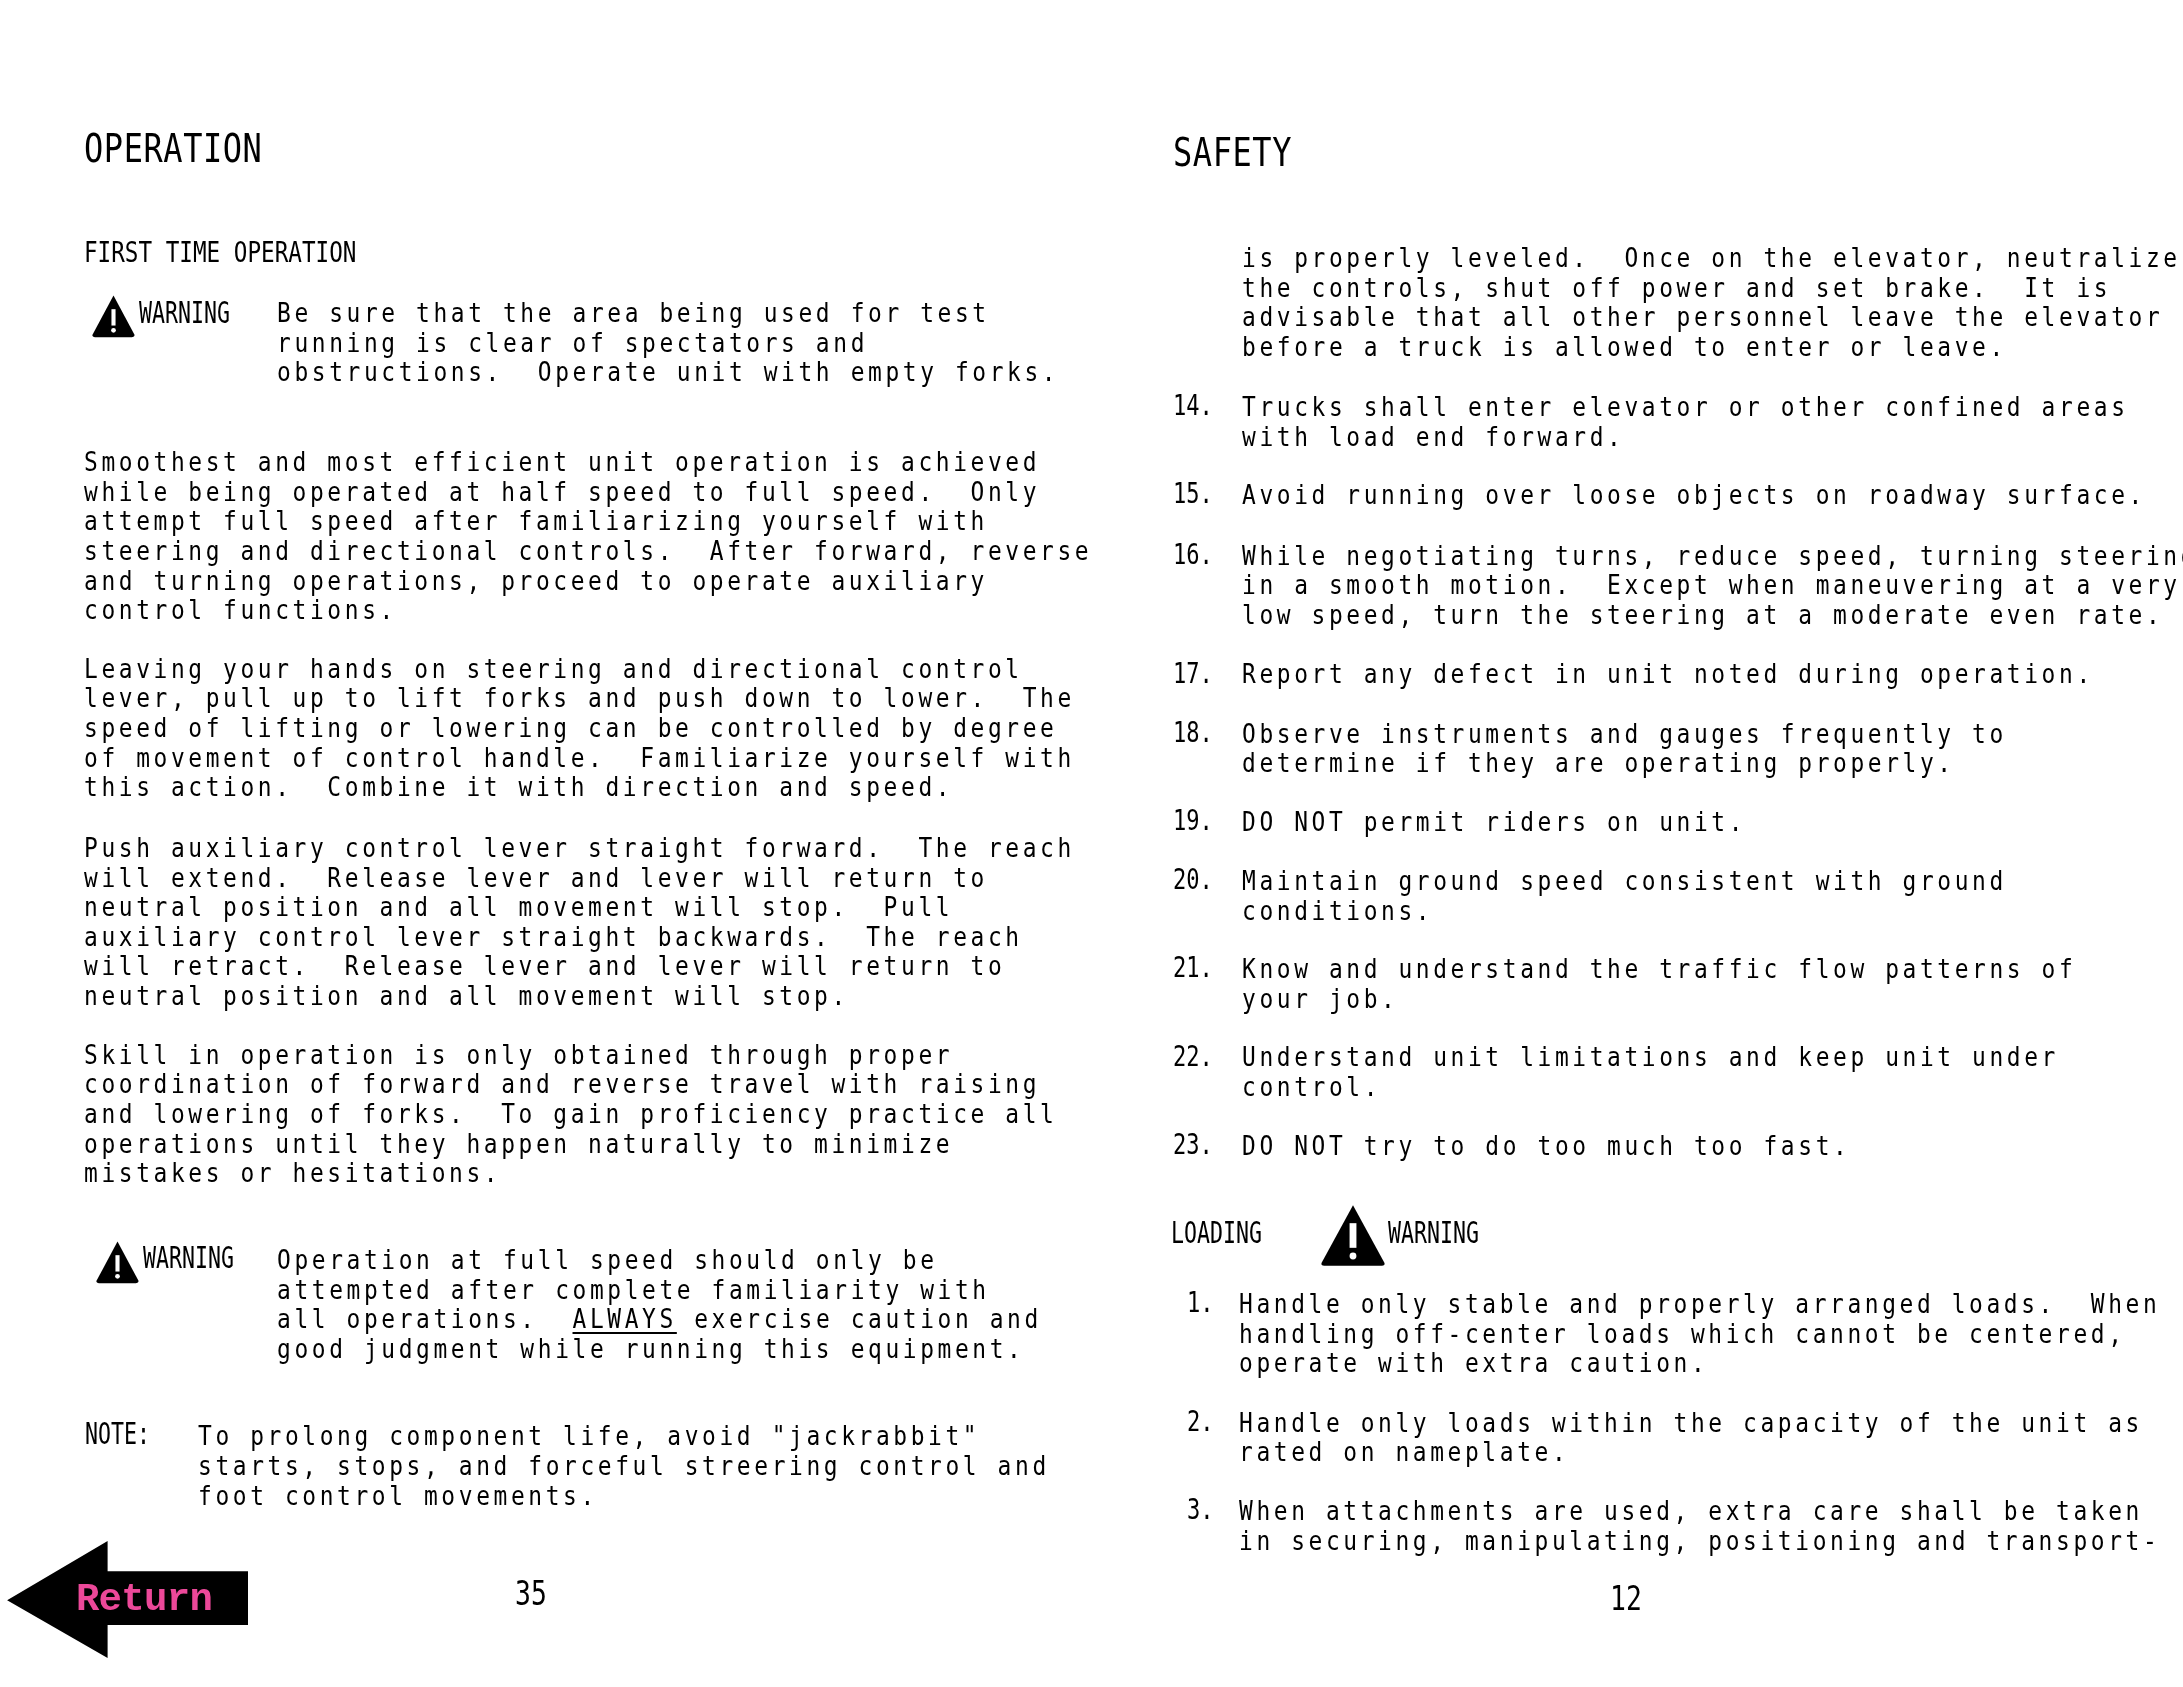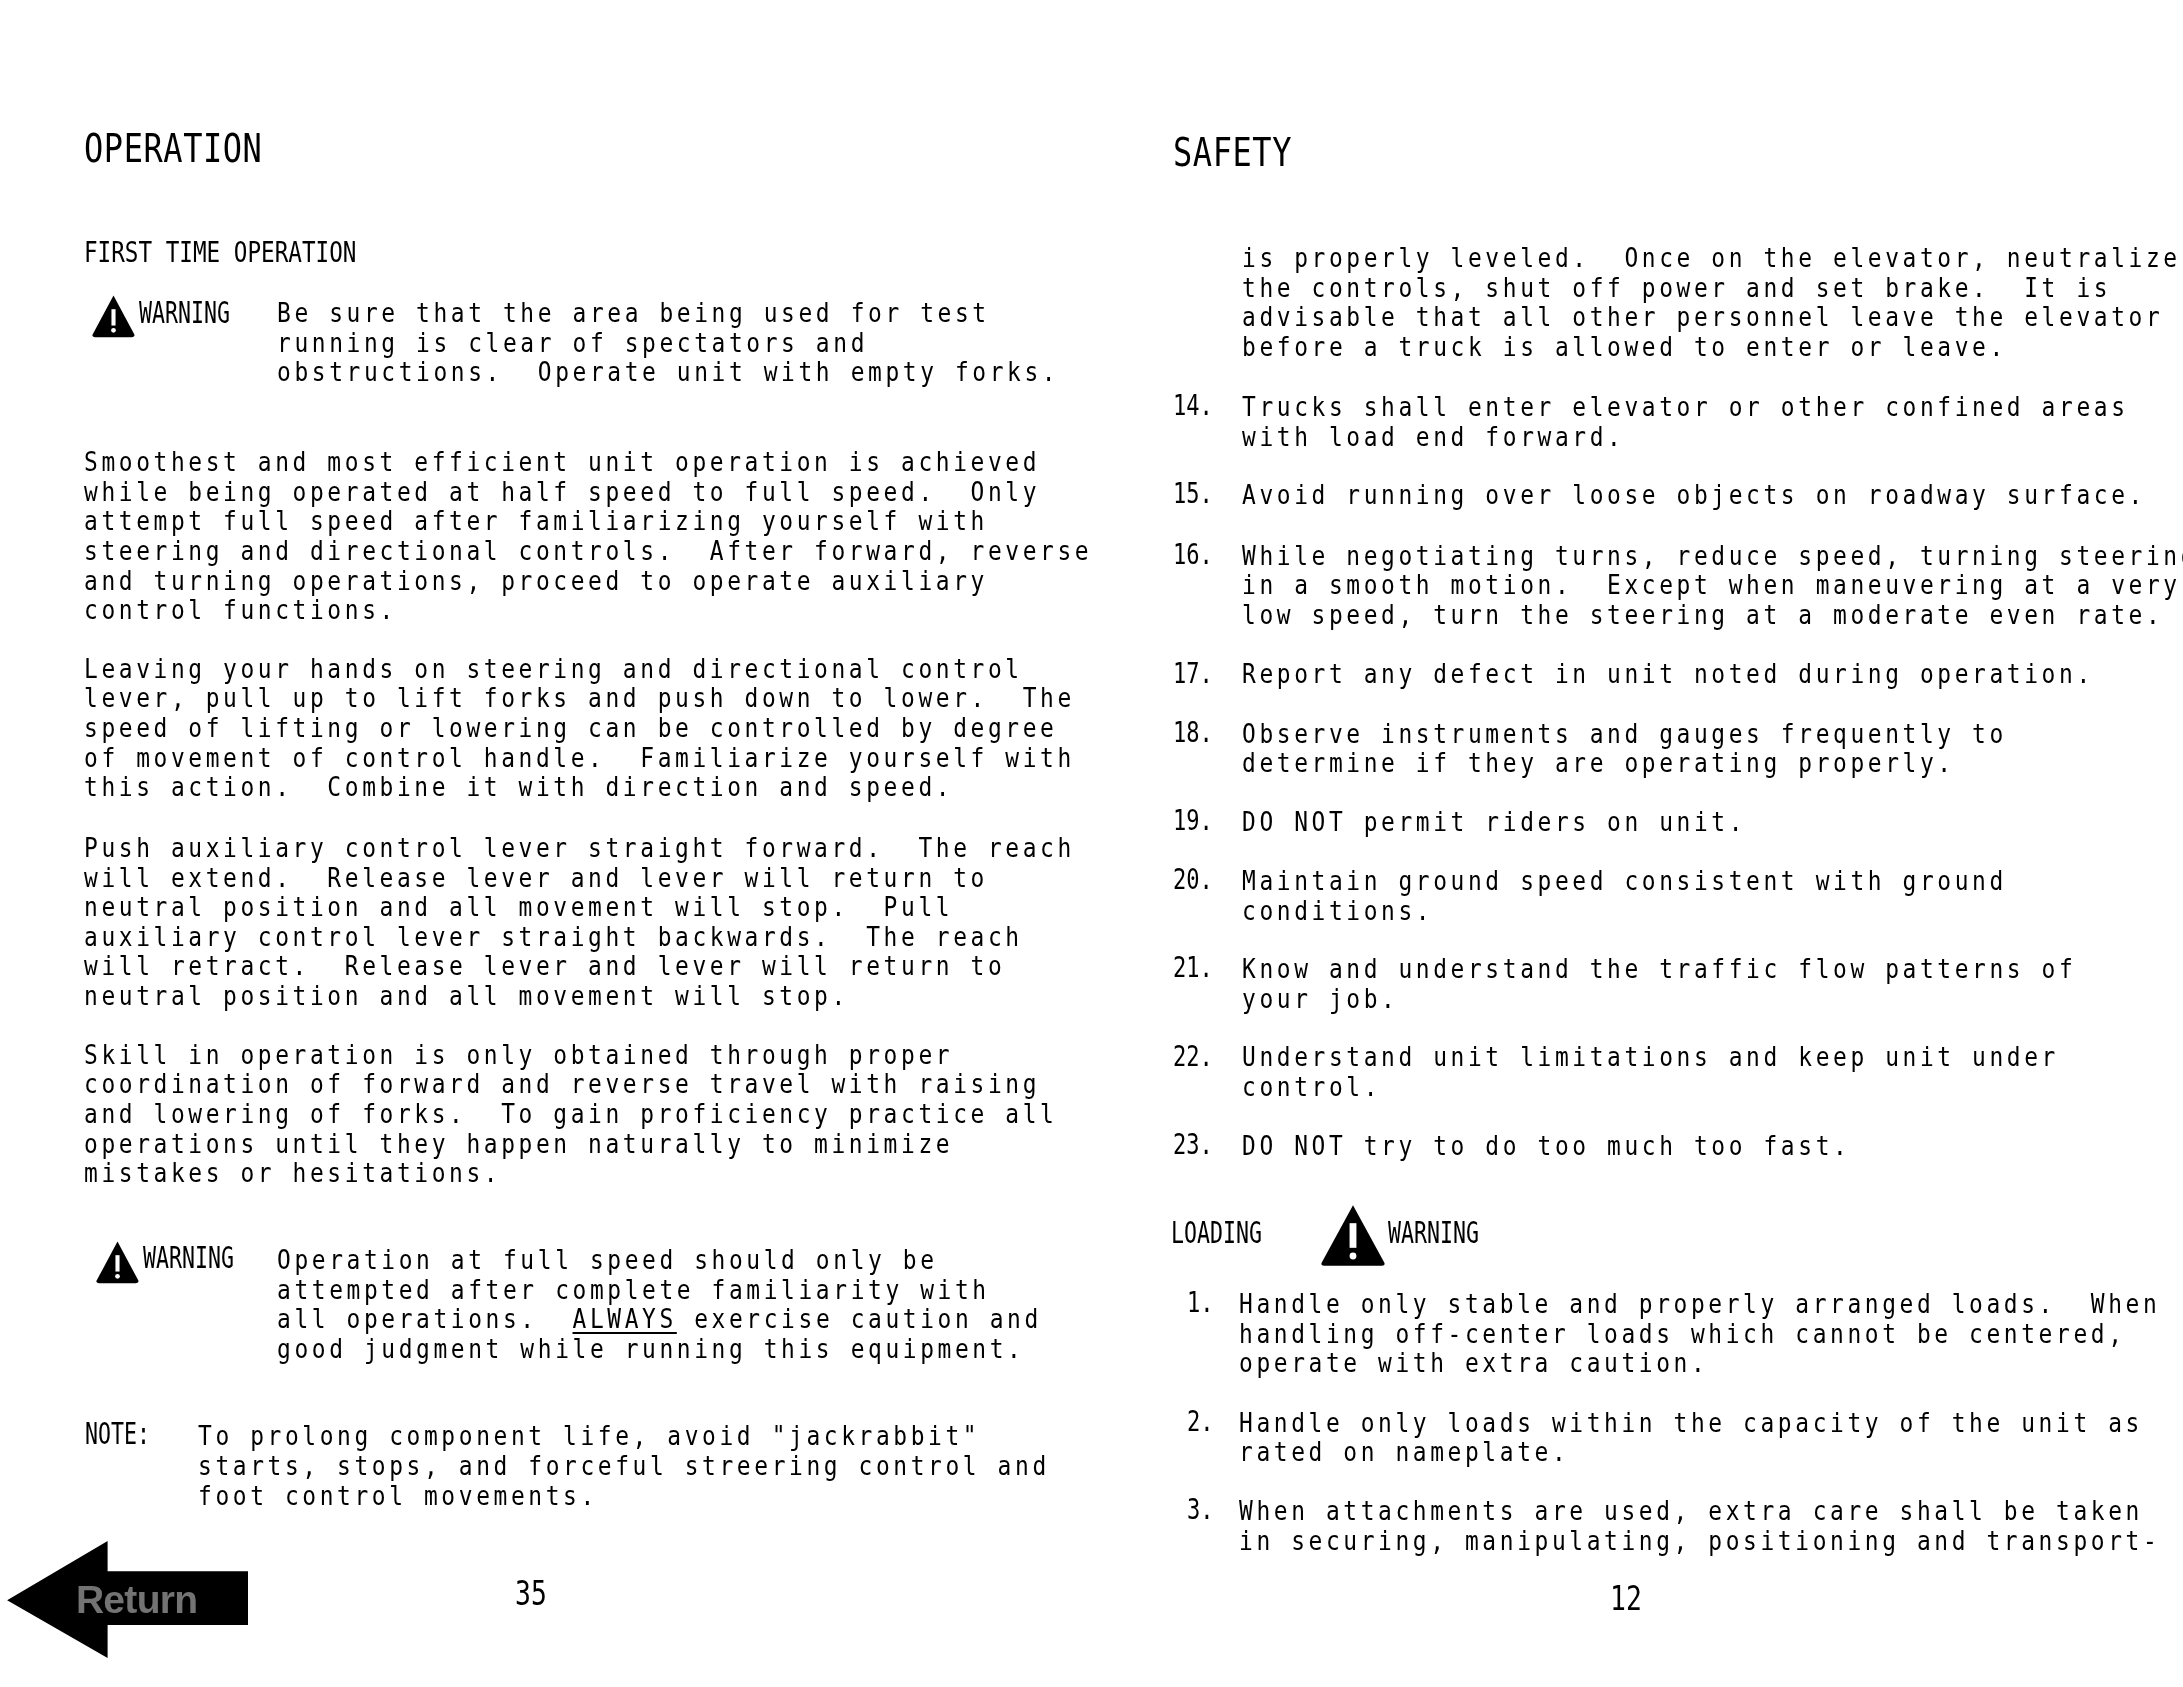--- a/index.html
+++ b/index.html
@@ -12,21 +12,21 @@
   .subhead { position:absolute; font-family:"DejaVu Sans Mono", monospace; font-size:29px; transform:scaleX(0.78); transform-origin:left top; }
   .body-text { position:absolute; font-family:"DejaVu Sans Mono", monospace; font-size:26px; line-height:30px; letter-spacing:4.1px; white-space:pre; transform:scaleX(0.88); transform-origin:left top; }
   .label { position:absolute; font-family:"DejaVu Sans Mono", monospace; font-size:30px; transform:scaleX(0.72); transform-origin:left top; }
   .list-num { position:absolute; font-family:"DejaVu Sans Mono", monospace; font-size:27.6px; transform:scaleX(0.8); transform-origin:left top; }
   .page-num { position:absolute; font-family:"DejaVu Sans Mono", monospace; font-size:33px; transform:scaleX(0.8); transform-origin:left top; }
   .tri { position:absolute; }
   .underline { text-decoration:underline; text-underline-offset:4.1px; text-decoration-thickness:2.1px; }
 
   .return-btn { position:absolute; left:6.9px; top:1541px; width:248px; height:117px; cursor:pointer; }
   .return-btn svg { position:absolute; left:0; top:0; }
-  .return-label { position:absolute; left:69px; top:37px; font-family:Liberation Sans, sans-serif; font-weight:bold; font-size:39px; color:#737373; letter-spacing:-0.7px; }
+  .return-label { position:absolute; left:69px; top:37px; font-family:Liberation Mono, monospace; font-weight:bold; font-size:39px; color:#ec4899; letter-spacing:-0.7px; }
 </style>
 </head>
 <body>
 
 <div class="page page-left">
   <div class="section-title" style="left:84px; top:98px;">OPERATION</div>
   <div class="subhead" style="left:84px; top:207px;">FIRST TIME OPERATION</div>
 
   <svg class="tri" style="left:91px; top:266px;" width="45" height="44" viewBox="0 0 66 64">
     <path d="M33 2 L64 60 Q64 63 60 63 L6 63 Q2 63 2 60 Z" fill="#000"></path>

